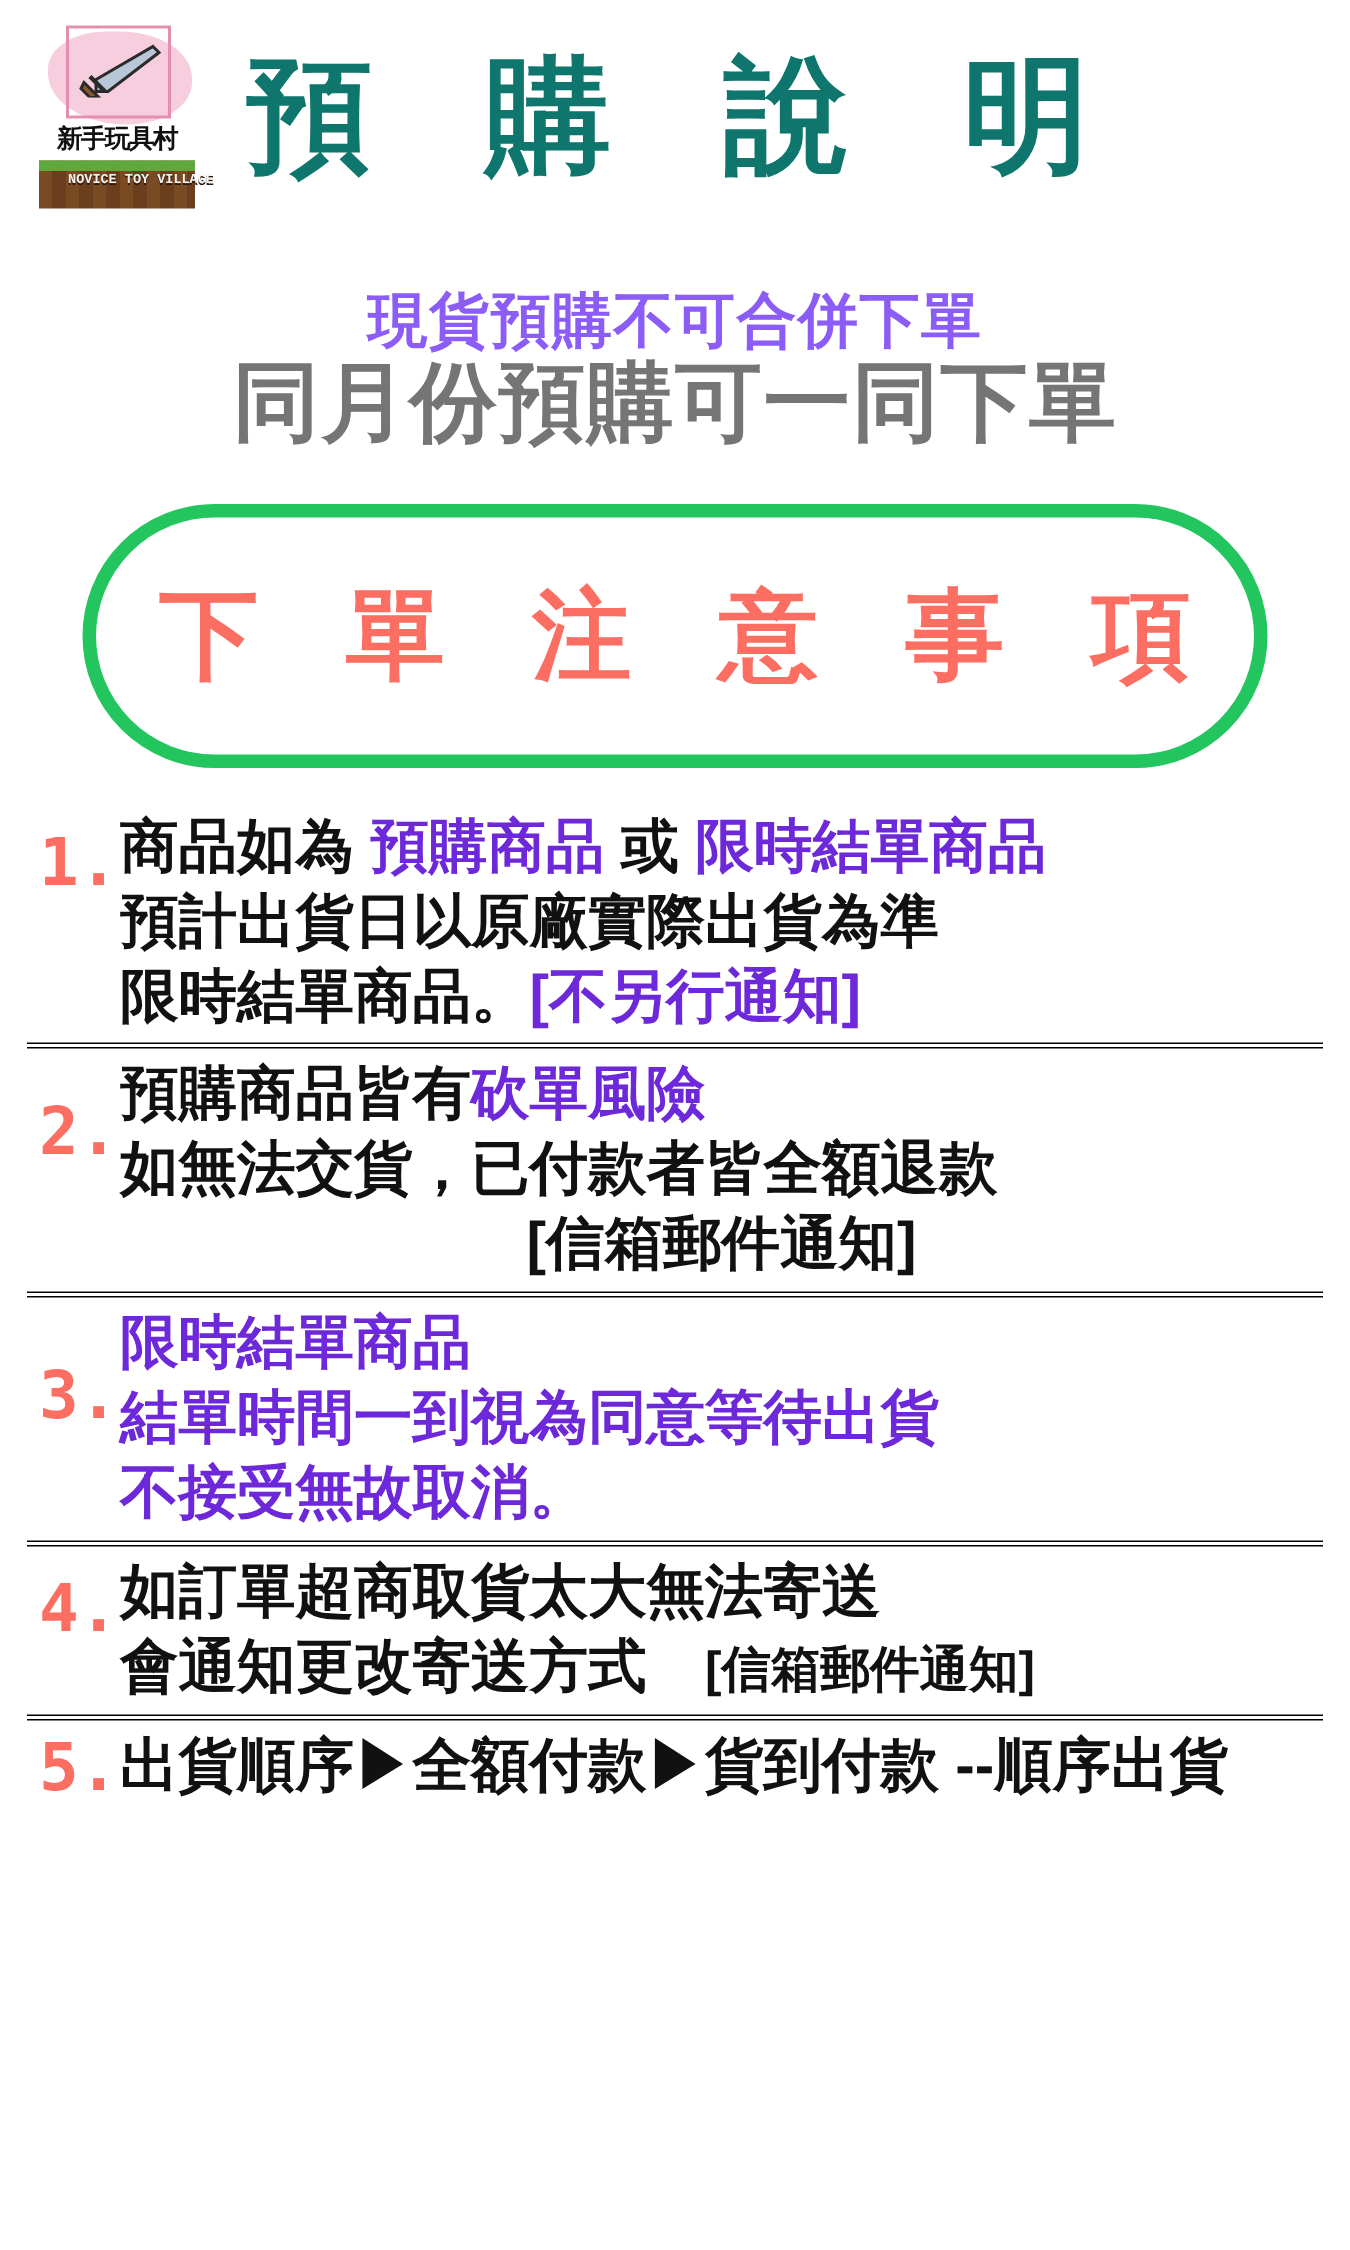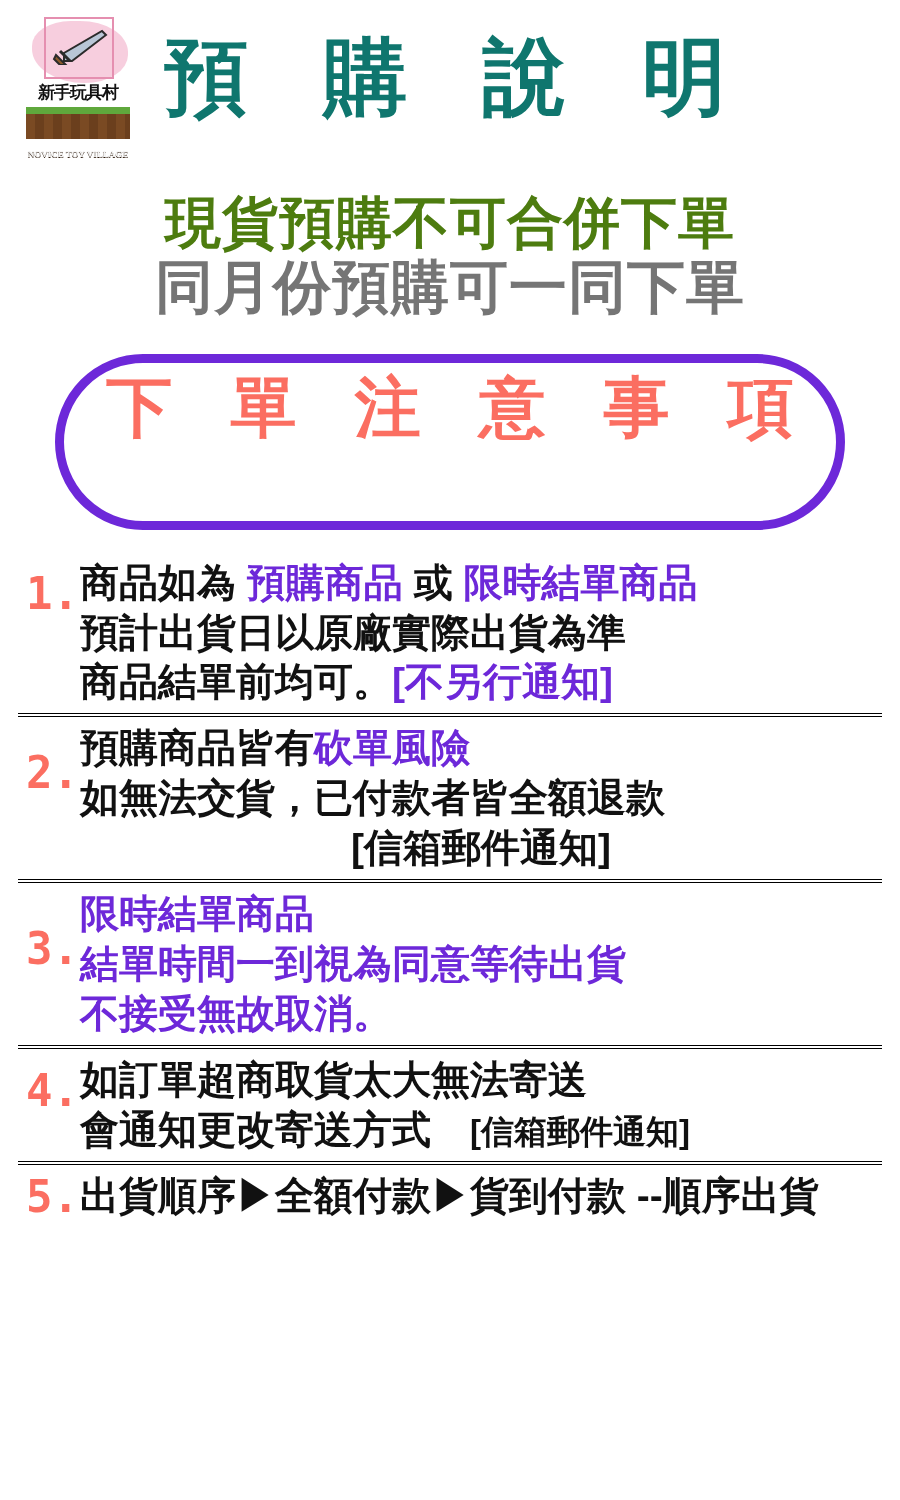--- a/index.html
+++ b/index.html
@@ -81,73 +81,73 @@
     top: 92px;
     width: 104px;
     height: 32px;
     background:
       linear-gradient(#5fa83c 0 7px, transparent 7px),
       repeating-linear-gradient(90deg, #7a4a23 0 9px, #6b3f1d 9px 18px);
     background-size: 100% 100%, 100% 100%;
   }
   .logo-subtext {
     position: absolute;
-    left: 0;
+    left: 16px;
     top: 100px;
     width: 112px;
     text-align: center;
     font-size: 9px;
     font-weight: 700;
     letter-spacing: 0px;
     color: #f3f3f3;
-    font-family: Liberation Serif, serif;
+    font-family: Liberation Mono, monospace;
     text-shadow: 0 1px 0 #2c1a0c;
-    margin-top: 34px;
   }
   .title {
     font-size: 84px;
     font-weight: 700;
     letter-spacing: 26px;
     line-height: 1;
     color: #0f766e;
     margin-left: 18px;
     white-space: nowrap;
   }
 
   
   .sub1, .sub2 {
     text-align: center;
     font-weight: 700;
     line-height: 1.12;
     white-space: nowrap;
   }
   .sub1 {
-    font-size: 56px;
-    color: #4d7c0f;
+    font-size: 40px;
+    color: #8b5cf6;
     margin-top: 52px;
     letter-spacing: 1px;
   }
   .sub2 {
     font-size: 58px;
     color: #757575;
     letter-spacing: 1px;
   }
 
   
   .banner-wrap {
     margin-top: 34px;
     display: flex;
     justify-content: center;
   }
   .banner {
     width: 790px;
     height: 176px;
-    border: 9px solid #6d28d9;
+    border: 9px solid #22c55e;
     border-radius: 96px;
     display: flex;
+    align-items: center;
     justify-content: center;
     box-sizing: border-box;
   }
   .banner-text {
     font-size: 66px;
     font-weight: 700;
     color: #fb6e61;
     letter-spacing: 20px;
     text-indent: 20px;
     white-space: nowrap;
@@ -225,21 +225,21 @@
       <div class="banner-text">下 單 注 意 事 項</div>
     </div>
   </div>
 
   <div class="rules" id="rules">
       <div class="rule rule-1">
         <div class="rule-num">1.</div>
         <div class="rule-body">
           <div class="line"><span>商品如為 </span><span class="red">預購商品</span><span> 或 </span><span class="red">限時結單商品</span></div>
           <div class="line"><span>預計出貨日以原廠實際出貨為準</span></div>
-          <div class="line"><span>商品結單前均可。</span><span class="red">[不另行通知]</span></div>
+          <div class="line"><span>限時結單商品。</span><span class="red">[不另行通知]</span></div>
         </div>
       </div>
       <div class="rule rule-2">
         <div class="rule-num">2.</div>
         <div class="rule-body">
           <div class="line"><span>預購商品皆有</span><span class="red">砍單風險</span></div>
           <div class="line"><span>如無法交貨，已付款者皆全額退款</span></div>
           <div class="line center"><span>[信箱郵件通知]</span></div>
         </div>
       </div>

